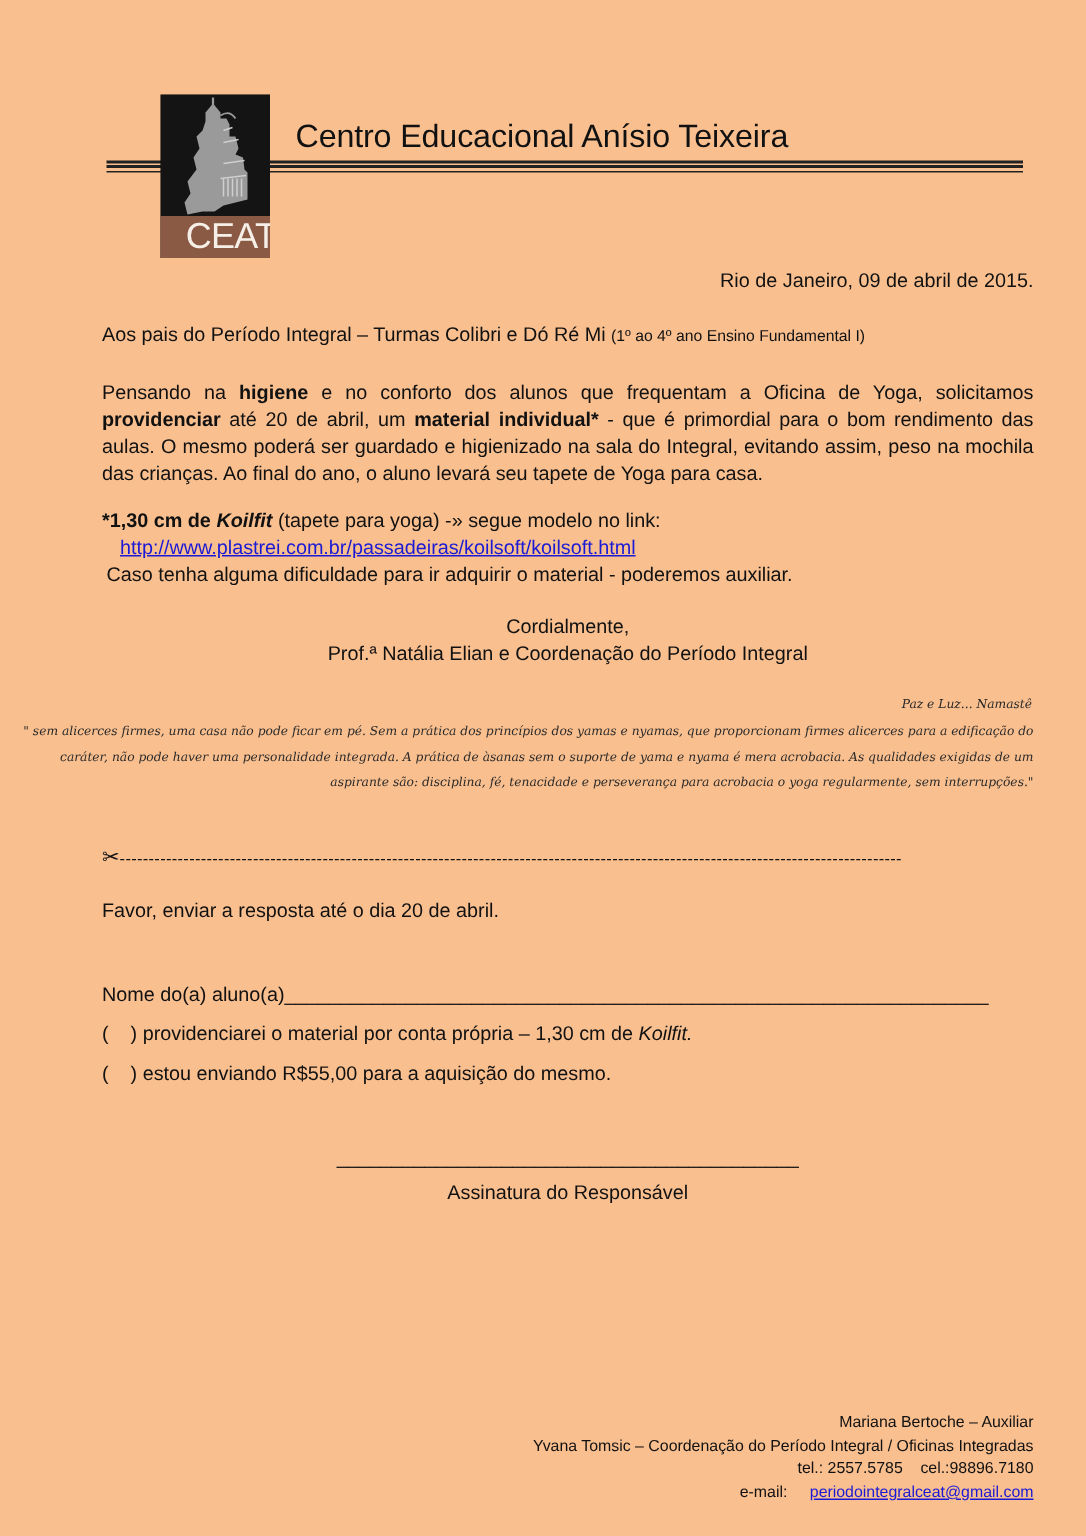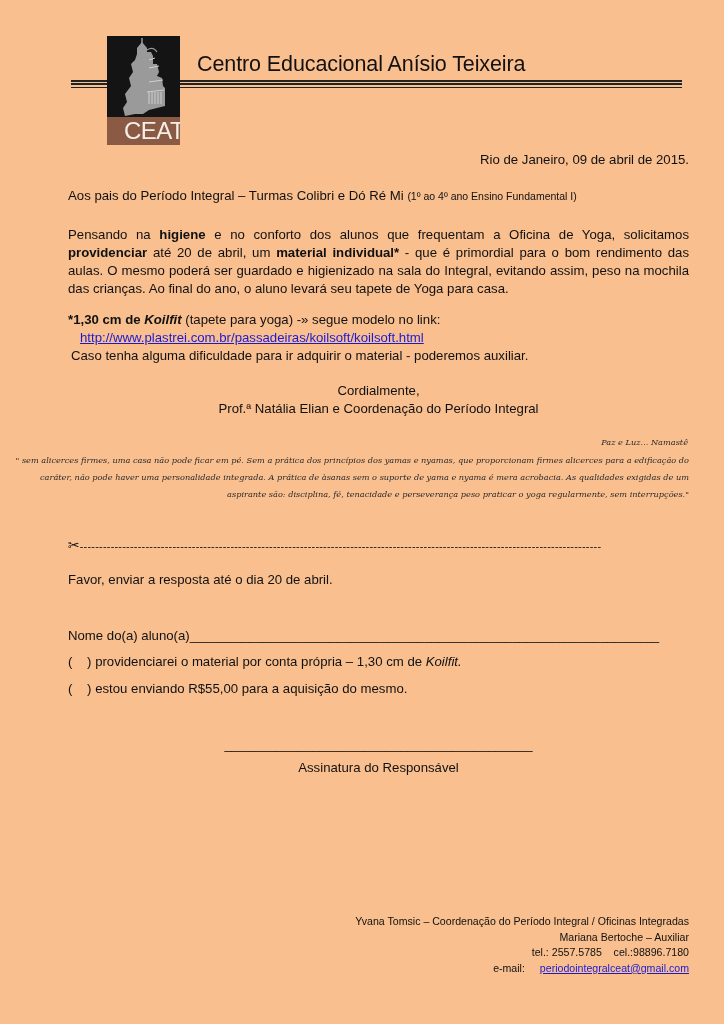--- a/index.html
+++ b/index.html
@@ -3,21 +3,21 @@
 <meta charset="utf-8">
 <style>
   html, body { margin:0; padding:0; }
   body {
     width:724px; height:1024px; overflow:hidden;
     background:#F9BF8F;
     font-family:"Liberation Sans", sans-serif;
     color:#111;
     position:relative;
   }
-  .abs { position:absolute; }
+  .abs { position:absolute;margin-top:27px; }
   .calibri { font-family:"Liberation Sans", sans-serif; font-size:13.2px; line-height:18px; }
   
   .logo { left:107px; top:36px; width:73px; height:109px; background:#111; overflow:hidden; }
   .logo-band { position:absolute; left:0; bottom:0; width:73px; height:28px; background:#8B5A45; }
   .logo-text { position:absolute; left:0; bottom:0; width:94px; height:28px; color:#f5efe8;
     font-family:"Liberation Sans", sans-serif; font-size:24px; line-height:28px; text-align:center; letter-spacing:-0.5px; }
   .rule { left:71px; width:611px; background:#222; }
   .inst-title { left:197px; top:52px; font-size:21.5px; color:#111; letter-spacing:-0.1px; }
   
   .justify { text-align:justify; }
@@ -75,21 +75,21 @@
   <a class="link">http://www.plastrei.com.br/passadeiras/koilsoft/koilsoft.html</a>
 </div>
 <div class="abs calibri" style="left:71px;top:347px;">Caso tenha alguma dificuldade para ir adquirir o material - poderemos auxiliar.</div>
 
 <div class="abs calibri" style="left:0;width:757px;text-align:center;top:382px;">Cordialmente,</div>
 <div class="abs calibri" style="left:0;width:757px;text-align:center;top:400px;">Prof.ª  Natália Elian e Coordenação do Período Integral</div>
 
 <div class="abs quote" style="right:36px;top:434px;">Paz e Luz... Namastê</div>
 <div class="abs quote" style="right:35px;top:452px;white-space:nowrap;">" sem alicerces firmes, uma casa não pode ficar em pé. Sem a prática dos princípios dos yamas e nyamas, que proporcionam firmes alicerces para a edificação do</div>
 <div class="abs quote" style="right:35px;top:469px;white-space:nowrap;">caráter, não pode haver uma personalidade integrada. A prática de àsanas sem o suporte de yama e nyama é mera acrobacia. As qualidades exigidas de um</div>
-<div class="abs quote" style="right:35px;top:486px;white-space:nowrap;">aspirante são: disciplina, fé, tenacidade e perseverança peso praticar o yoga regularmente, sem interrupções."</div>
+<div class="abs quote" style="right:35px;top:486px;white-space:nowrap;">aspirante são: disciplina, fé, tenacidade e perseverança para acrobacia o yoga regularmente, sem interrupções."</div>
 
 <div class="abs calibri" style="left:68px;top:536px;white-space:nowrap;overflow:hidden;width:594px;">
   <span style="font-family:'DejaVu Sans',sans-serif;font-size:14px;">✂</span><span style="font-size:11px;letter-spacing:0.2px;">---------------------------------------------------------------------------------------------------------------------------------------</span>
 </div>
 
 <div class="abs calibri" style="left:68px;top:571px;">Favor, enviar a resposta até o dia 20 de abril.</div>
 
 <div class="abs calibri" style="left:68px;top:627px;white-space:nowrap;">
   <span>Nome do(a) aluno(a)</span><span>________________________________________________________________</span>
 </div>
@@ -101,17 +101,17 @@
 
 <div class="abs calibri" style="left:68px;top:680px;white-space:nowrap;">
   <span style="white-space:pre;">(    )</span>
   <span>estou enviando R$55,00 para a aquisição do mesmo.</span>
 </div>
 
 <div class="abs calibri" style="left:0;width:757px;text-align:center;top:736px;">__________________________________________</div>
 <div class="abs calibri" style="left:0;width:757px;text-align:center;top:759px;">Assinatura do Responsável</div>
 
 <div class="abs footer" style="top:914px;">
+  <div>Mariana Bertoche – Auxiliar</div>
   <div>Yvana Tomsic – Coordenação do Período Integral / Oficinas Integradas</div>
-  <div>Mariana Bertoche – Auxiliar</div>
   <div style="white-space:pre;">tel.: 2557.5785    cel.:98896.7180</div>
   <div><span>e-mail: </span><a class="link">periodointegralceat@gmail.com</a></div>
 </div>
 
 </body></html>

